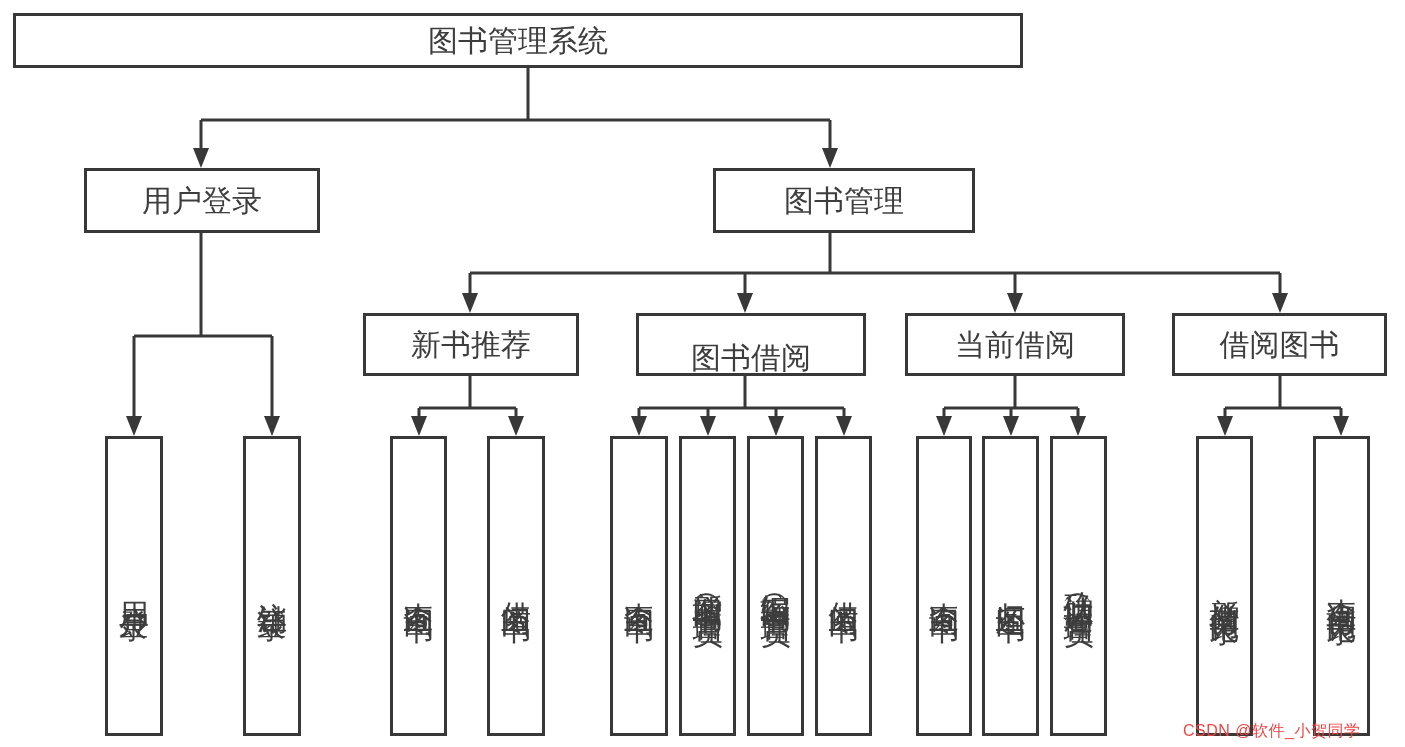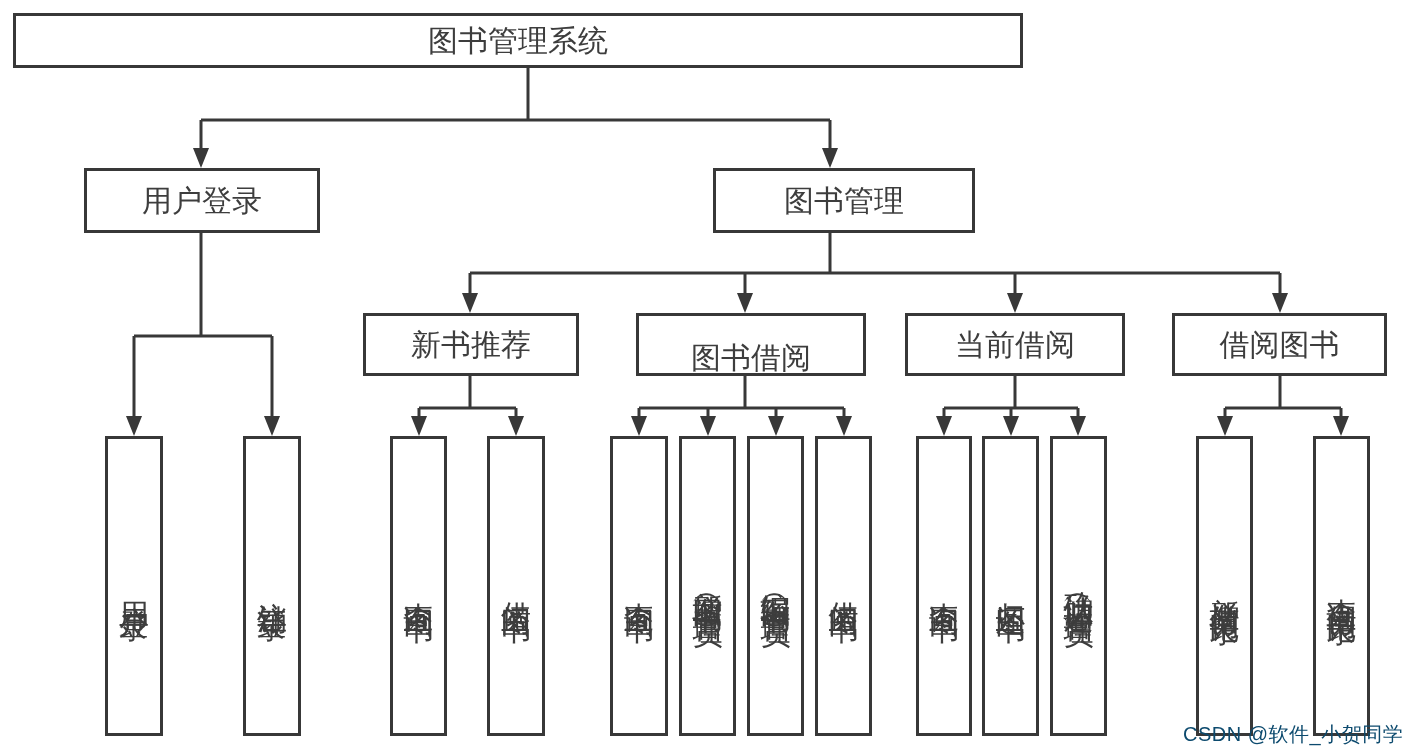--- a/index.html
+++ b/index.html
@@ -13,21 +13,21 @@
     position:absolute;box-sizing:border-box;background:#ffffff;
     border:3px solid #383838;display:flex;align-items:center;justify-content:center;
     font-size:30px;color:#3d3d3d;line-height:1;white-space:nowrap;z-index:2;
   }
   .leaf span{
     writing-mode:vertical-rl;text-orientation:mixed;
     letter-spacing:4px;line-height:1;white-space:normal;
   }
   .watermark{
     position:absolute;left:1183px;top:721px;z-index:5;
-    font-size:20px;color:#0c4a6e;letter-spacing:0.5px;white-space:nowrap;
+    font-size:16px;color:#ef4444;letter-spacing:0.5px;white-space:nowrap;
   }
 </style>
 </head>
 <body>
 
 <div id="canvas">
 
   <svg id="wires" viewBox="0 0 1405 747" fill="none" stroke="#383838" stroke-width="3">
 
     <g>

